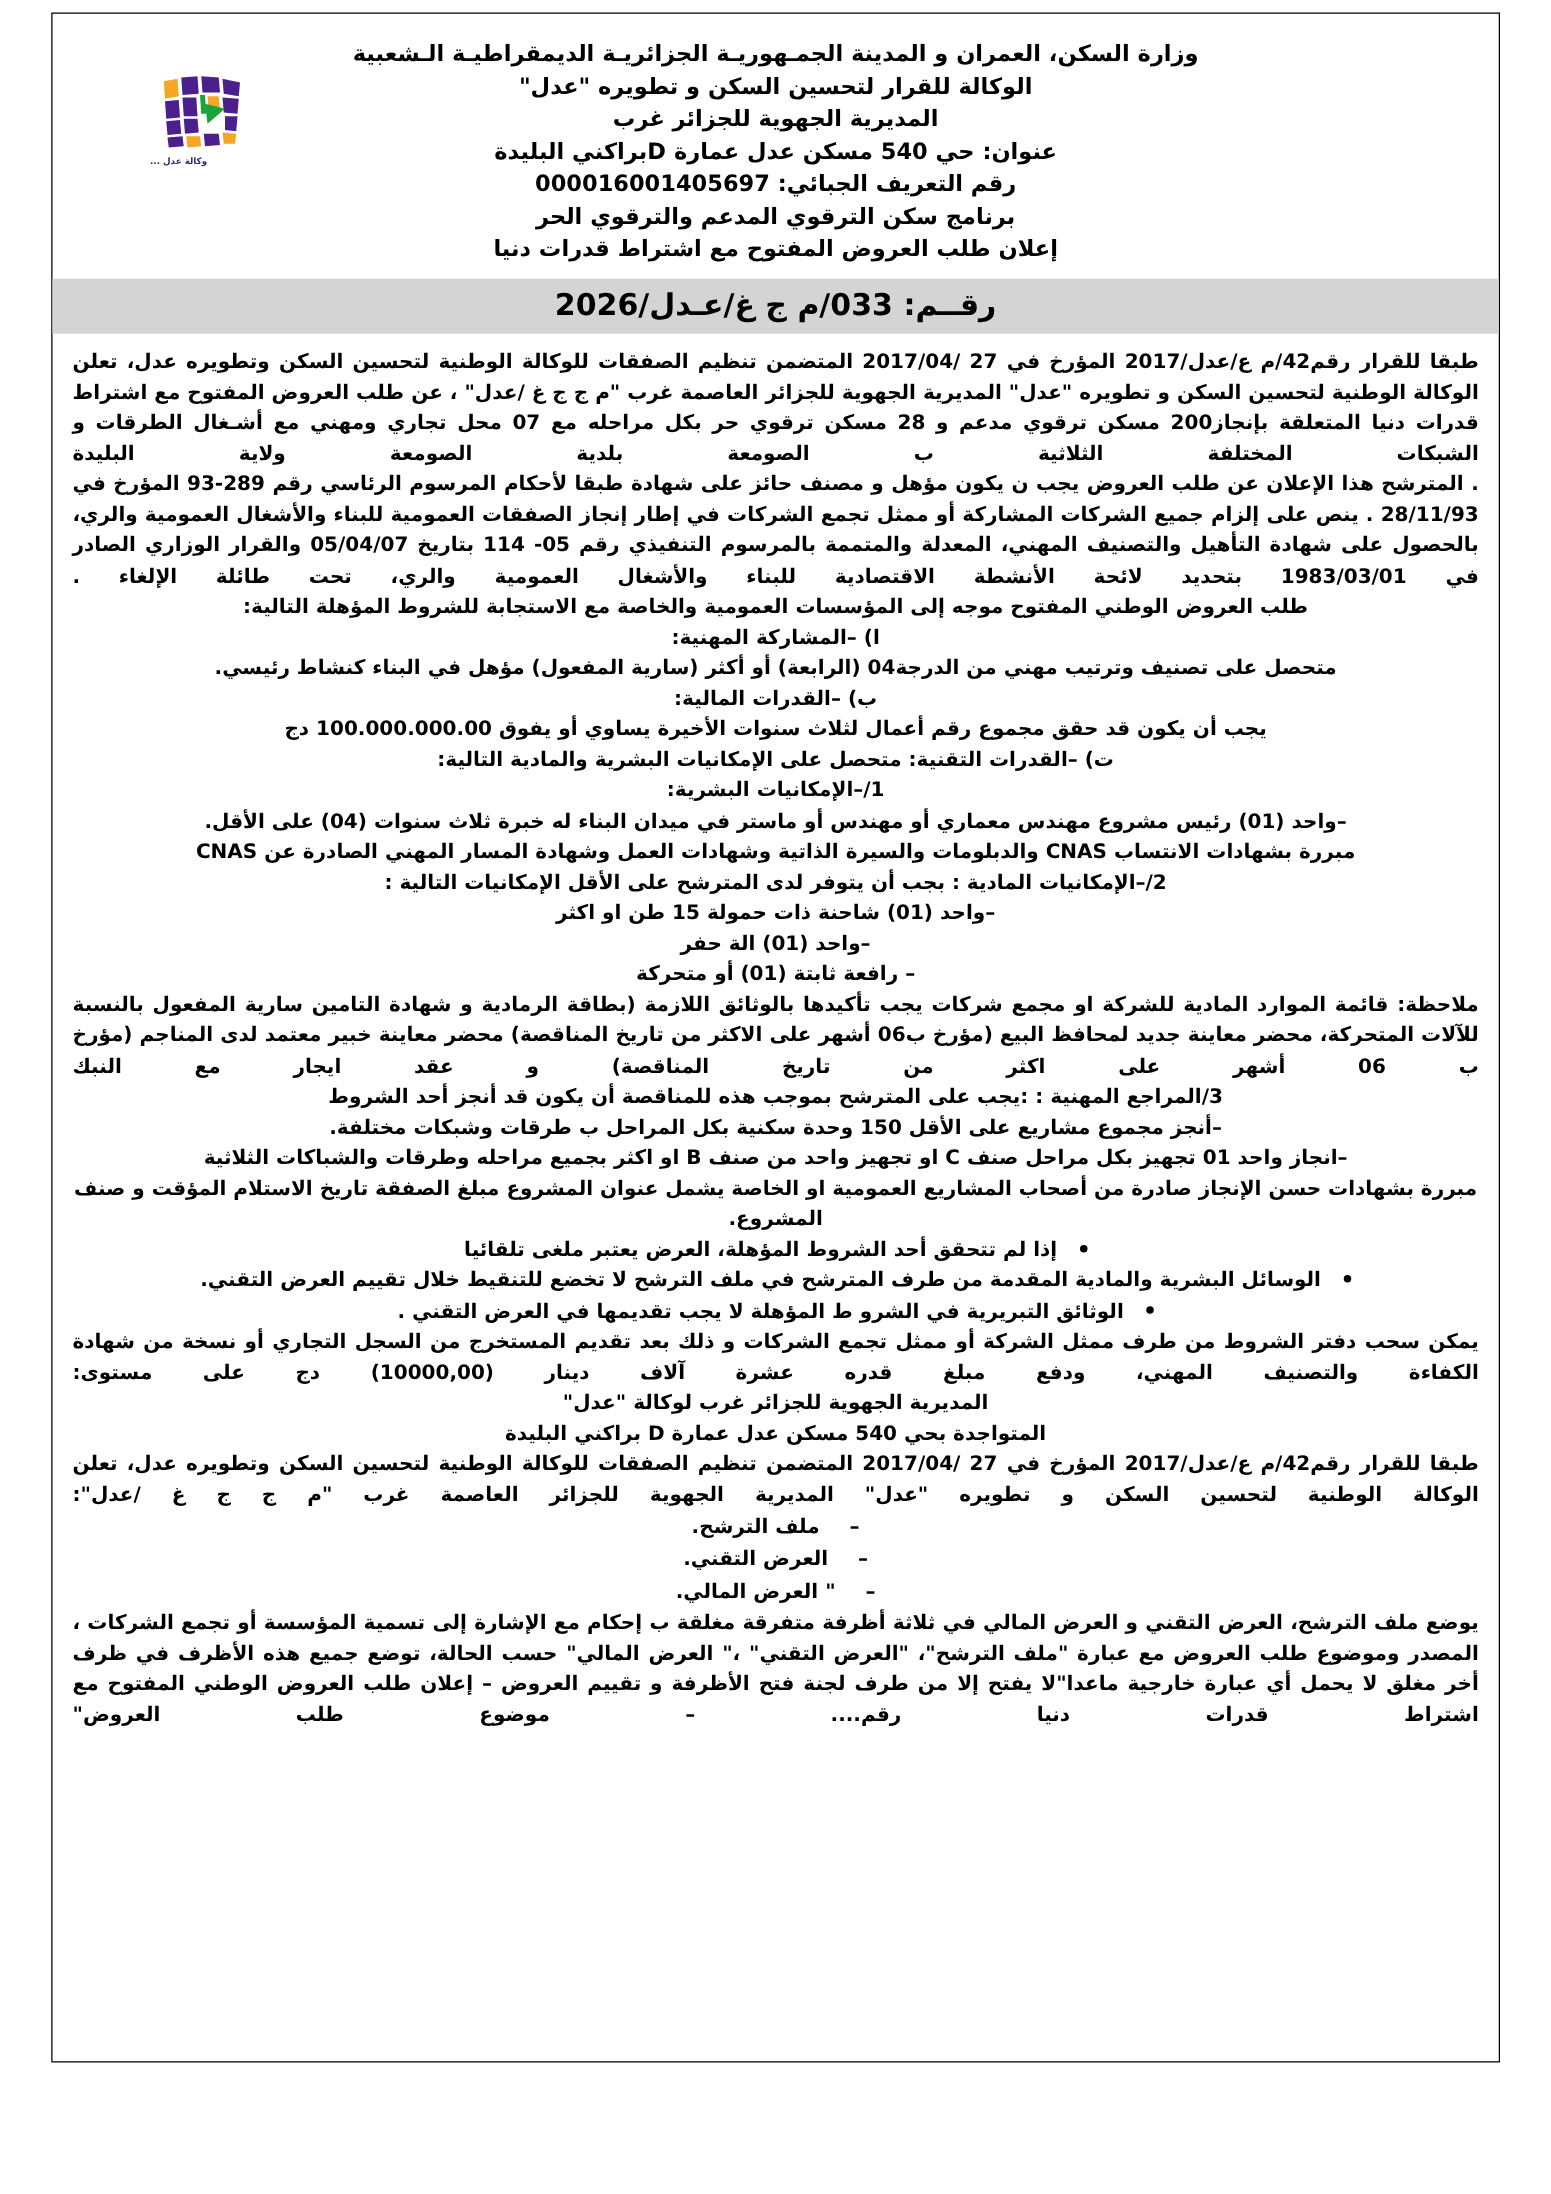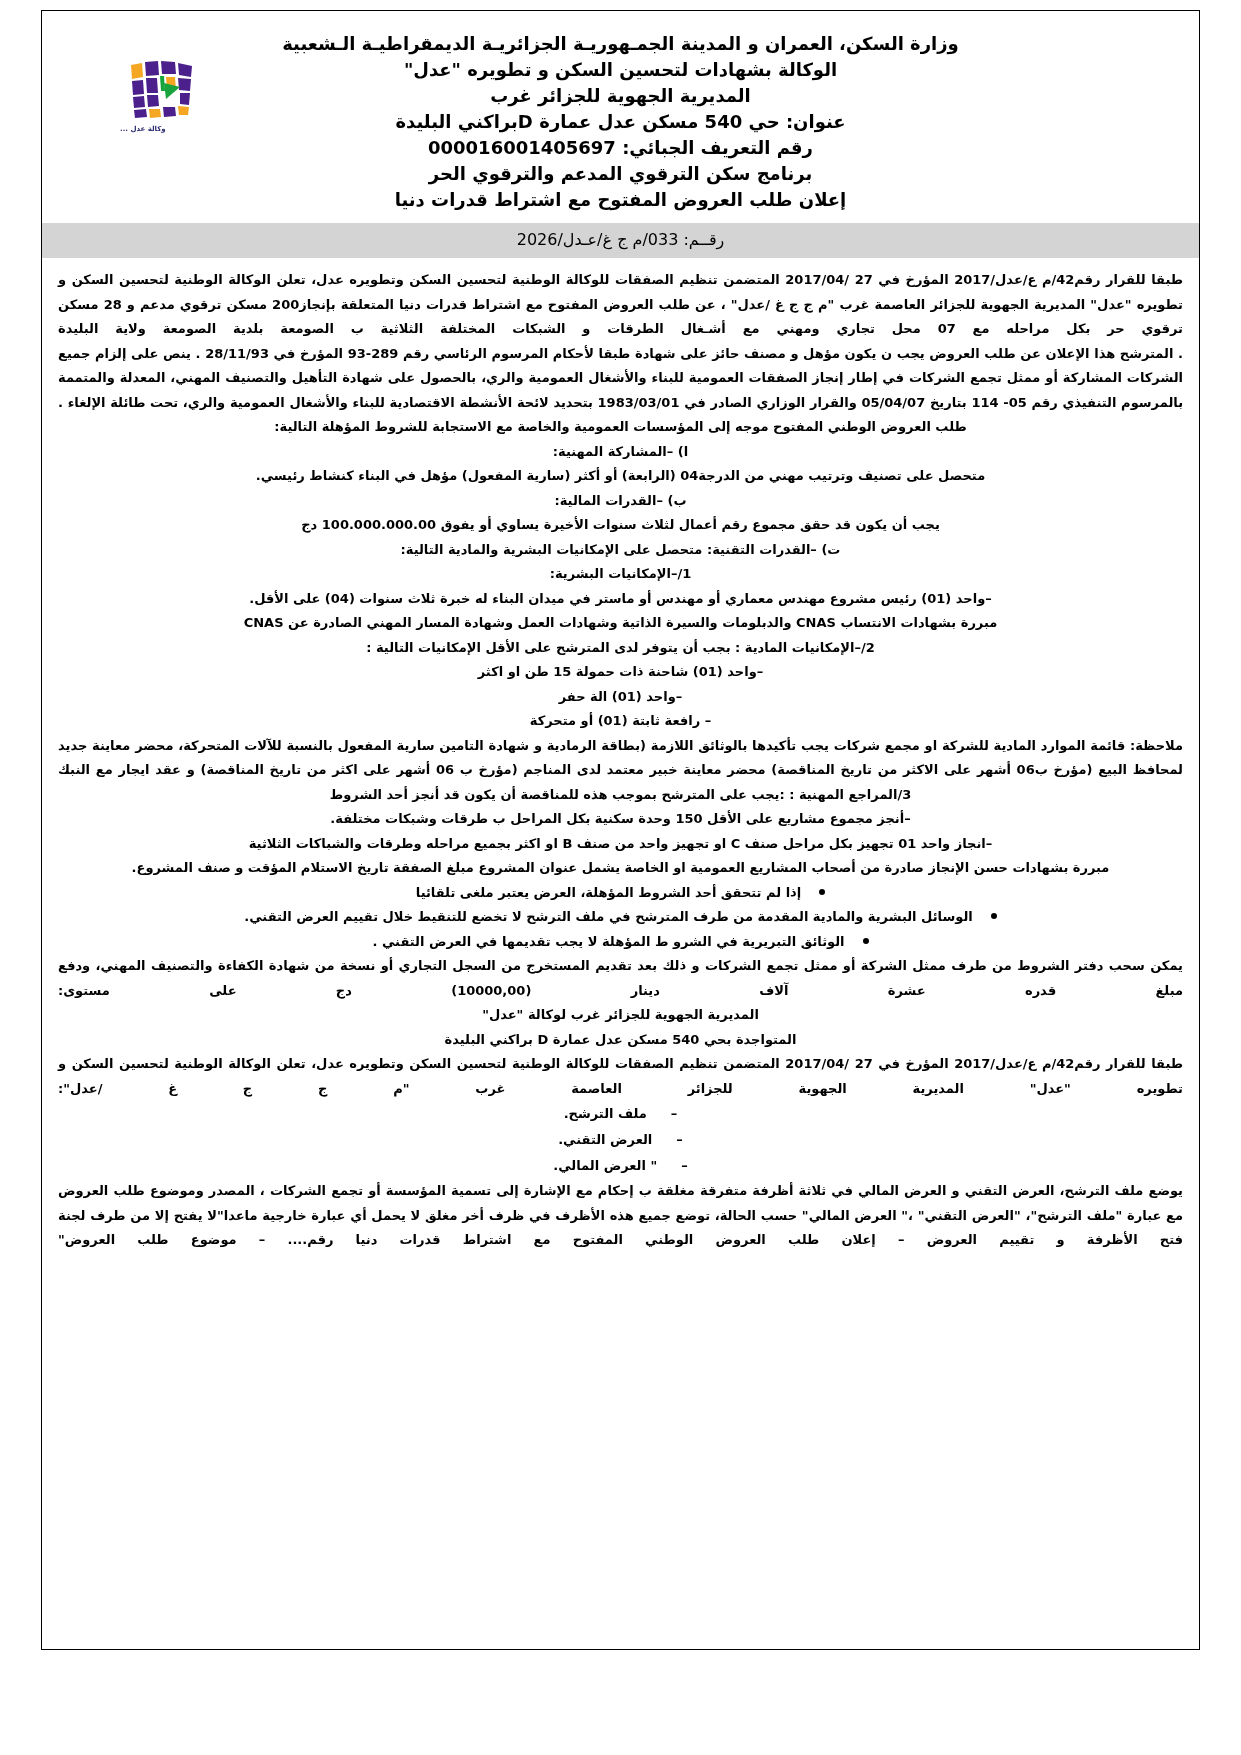--- a/index.html
+++ b/index.html
@@ -76,30 +76,30 @@
     letter-spacing: -0.2px;
   }
   
   .title-bar {
     background: #d4d4d4;
     text-align: center;
     padding: 7px 0 9px 0;
     margin: 6px -16px 10px -16px;
   }
   .title-bar .title-text {
-    font-weight: normal;
-    font-size: 16px;
+    font-weight: bold;
+    font-size: 24px;
     letter-spacing: 0.4px;
     direction: rtl;
   }
   
   .body-wrap {
     direction: rtl;
     text-align: justify;
-    font-size: 13px;
+    font-size: 16px;
     line-height: 24.5px;
     font-weight: bold;
   }
   p.para {
     margin: 0 0 0 0;
     padding: 0;
     text-align: justify;
     text-align-last: justify;
   }
   p.center {
@@ -187,21 +187,21 @@
               <polygon points="6,53 18,52 19,60 7,61" fill="#4b1f8c"></polygon>
               <polygon points="21,52 32,52 33,60 22,61" fill="#f5a623"></polygon>
               <polygon points="35,50 47,50 48,59 36,60" fill="#4b1f8c"></polygon>
               <polygon points="50,49 61,50 60,58 51,58" fill="#f5a623"></polygon>
             </g>
           </svg>
           <div class="logo-caption">وكالة عدل ...</div>
         </div>
 
         <div class="header-line">وزارة السكن، العمران و المدينة الجمـهوريـة الجزائريـة الديمقراطيـة الـشعبية</div>
-        <div class="header-line">الوكالة بشهادات لتحسين السكن و تطويره "عدل"</div>
+        <div class="header-line">الوكالة للقرار لتحسين السكن و تطويره "عدل"</div>
         <div class="header-line">المديرية الجهوية للجزائر غرب</div>
         <div class="header-line">عنوان: حي 540 مسكن عدل عمارة Dبراكني البليدة</div>
         <div class="header-line">رقم التعريف الجبائي:  000016001405697</div>
         <div class="header-line">برنامج سكن الترقوي المدعم والترقوي الحر</div>
         <div class="header-line">إعلان طلب العروض المفتوح مع اشتراط قدرات دنيا</div>
       </div>
 
       <div class="title-bar">
         <span class="title-text">رقــم: 033/م ج غ/عـدل/2026</span>
       </div>

